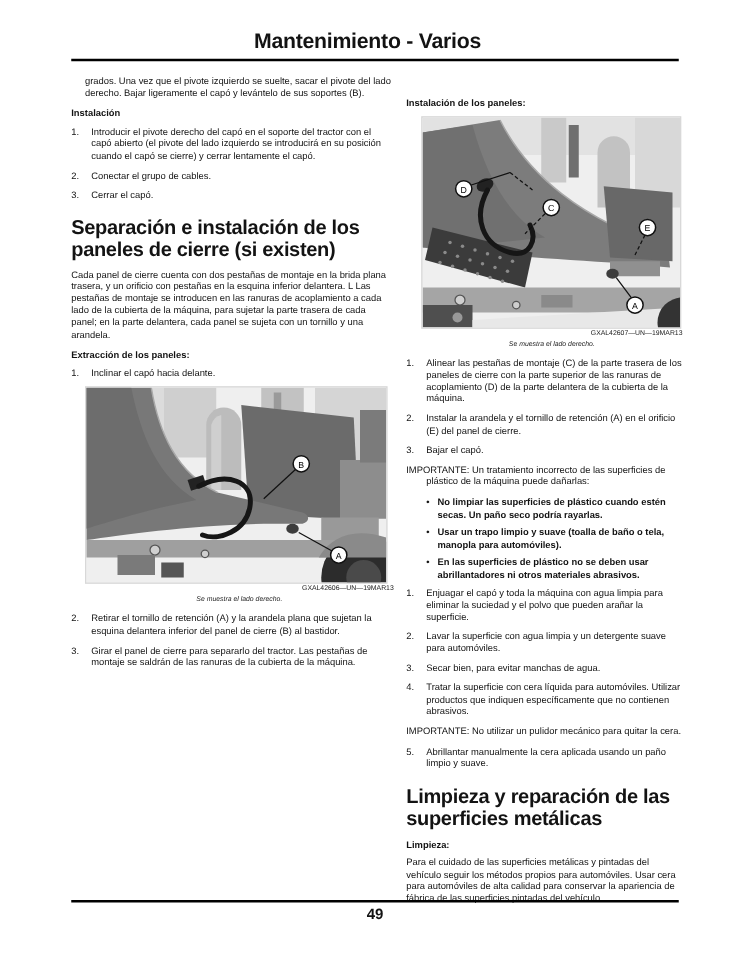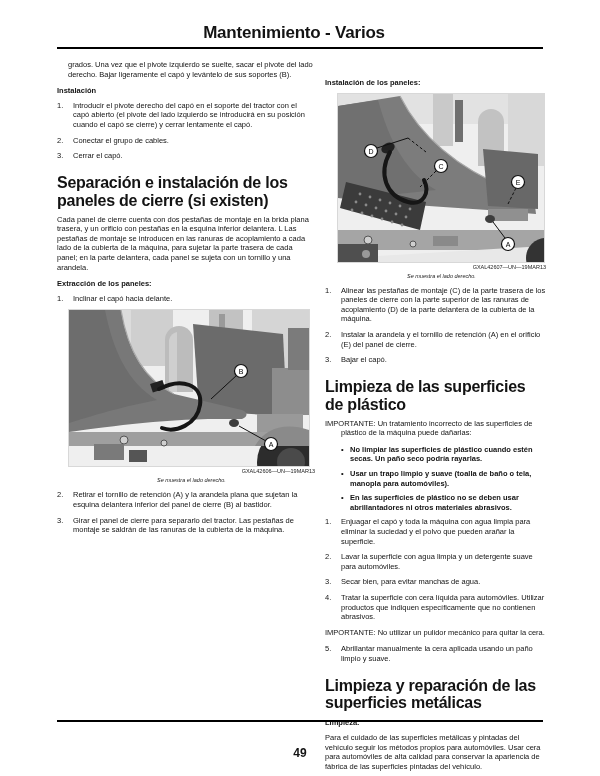--- a/index.html
+++ b/index.html
@@ -7,21 +7,21 @@
     width:600px;height:776px;background:#ffffff;position:relative;
     font-family:"Liberation Sans",sans-serif;color:#131313;
     -webkit-font-smoothing:antialiased;overflow:hidden;
   }
   .page-title{
     position:absolute;top:23px;left:0;width:588px;text-align:center;
     font-size:17px;font-weight:bold;letter-spacing:-0.2px;
   }
   .header-rule{position:absolute;top:47px;left:57px;width:486px;height:2px;background:#000;}
   .footer-rule{position:absolute;top:720px;left:57px;width:486px;height:2px;background:#000;}
-  .page-number{position:absolute;top:724px;left:0;width:600px;text-align:center;font-size:12px;font-weight:bold;margin-top:22px;}
+  .page-number{position:absolute;top:724px;left:0;width:600px;text-align:center;font-size:12px;font-weight:bold;}
 
   .col{position:absolute;top:60px;font-size:7.5px;line-height:1.28;}
   .col-left{left:57px;width:258px;}
   .col-right{left:325px;width:221px;}
 
   p{margin:0 0 7px 0;}
   p.cont{margin-left:11px;}
   h4{font-size:7.5px;font-weight:bold;margin:6px 0 5px 0;}
   h2{font-size:16px;line-height:1.12;font-weight:bold;letter-spacing:-0.25px;margin:13px 0 5px 0;}
 
@@ -207,21 +207,20 @@
   </div>
   <div class="step">
     <span class="num">2.</span>
     <span class="txt">Instalar la arandela y el tornillo de retención (A) en el orificio (E) del panel de cierre.</span>
   </div>
   <div class="step">
     <span class="num">3.</span>
     <span class="txt">Bajar el capó.</span>
   </div>
 
-  <h2>Limpieza de las superficies de plástico</h2>
 
   <p class="important">IMPORTANTE: Un tratamiento incorrecto de las superficies de plástico de la máquina puede dañarlas:</p>
 
   <div class="bullet">
     <span class="dot">•</span>
     <span class="txt">No limpiar las superficies de plástico cuando estén secas. Un paño seco podría rayarlas.</span>
   </div>
   <div class="bullet">
     <span class="dot">•</span>
     <span class="txt">Usar un trapo limpio y suave (toalla de baño o tela, manopla para automóviles).</span>

